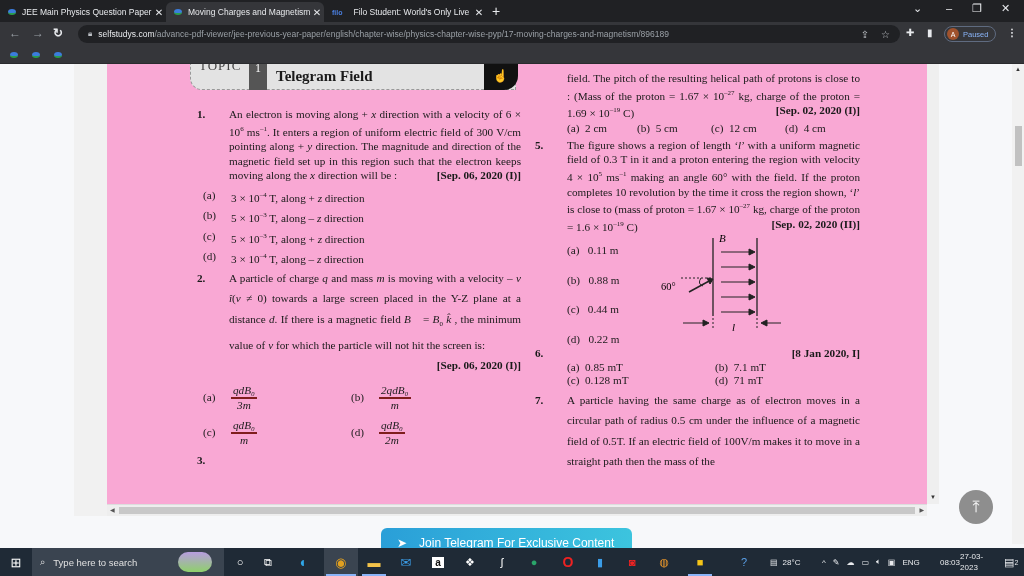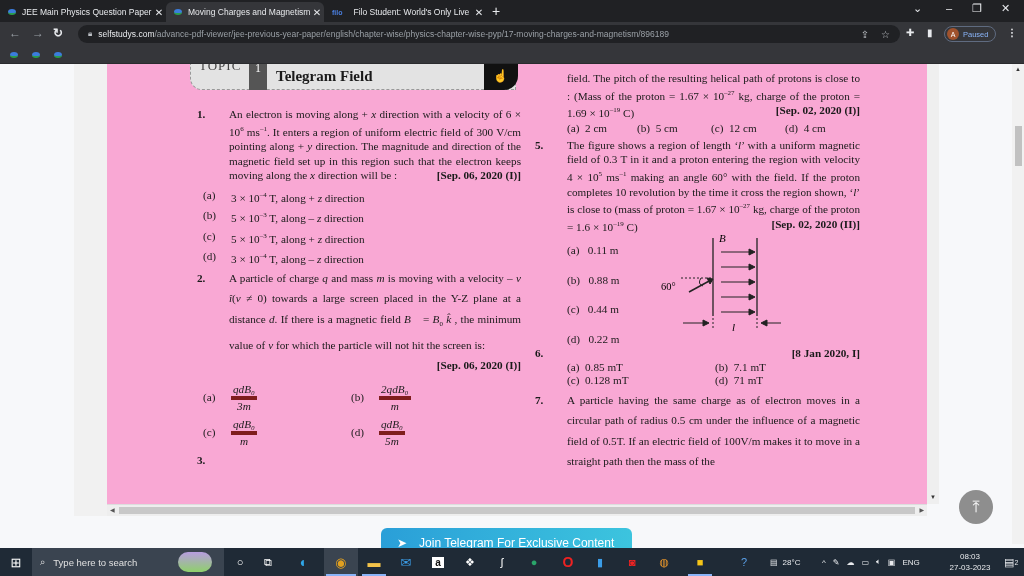--- a/index.html
+++ b/index.html
@@ -53,21 +53,21 @@
 .src{font-weight:bold;float:right}
 .opt{position:relative;padding-left:28px;height:20.5px;line-height:20.5px}
 .optl{position:absolute;left:0}
 .row{display:flex}
 .topic{position:absolute;left:83px;top:0px;width:326px;height:26px;background:#e3e3e3;border:1px dashed #999;border-top:none;border-radius:0 0 0 12px}
 .topic .tword{position:absolute;left:8px;top:-6px;font-size:13px;color:#444;letter-spacing:1px}
 .topic .num{position:absolute;left:58px;top:0;width:18px;height:26px;background:#555;color:#fff;font-size:12px;text-align:center;line-height:8px}
 .topic .title{position:absolute;left:85px;top:4px;font-weight:bold;font-size:15px}
 .topic .badge{position:absolute;right:-3px;top:0;width:34px;height:26px;background:#111;border-radius:0 0 14px 0;color:#fff;font-size:12px;text-align:center;line-height:24px}
 .frac{display:inline-block;vertical-align:middle;text-align:center;font-style:italic;line-height:13px}
-.frac .n{border-bottom:4px solid #7f1d1d;padding:0 2px;display:block}
+.frac .n{border-bottom:2px solid #7f1d1d;padding:0 2px;display:block}
 .frac .d{display:block}
 sup{font-size:7px;vertical-align:5px}
 sub{font-size:7px}
 i{font-style:italic}
 </style>
 </head>
 <body>
 
 <div class="tabbar">
   <div class="tab" style="left:0;width:166px">
@@ -172,21 +172,21 @@
             <span style="width:28px">(c)</span>
             <span class="frac">
                 <span class="n">qdB₀</span>
                 <span class="d">m</span>
               </span>
           </div>
           <div style="display:flex;align-items:center">
             <span style="width:28px">(d)</span>
             <span class="frac">
                 <span class="n">qdB₀</span>
-                <span class="d">5m</span>
+                <span class="d">2m</span>
               </span>
           </div>
         </div>
       </div>
       <div class="q" style="line-height:20.5px">
         <span class="qn">3.</span>
       </div>
     </div>
 
     <div class="col" style="left:428px;top:7px;width:325px">
@@ -320,18 +320,18 @@
   </div>
   <div class="tray" style="left:822px;gap:7px">
     <span>^</span>
     <span>✎</span>
     <span>☁</span>
     <span>▭</span>
     <span>🔈︎</span>
     <span>▣</span>
     <span>ENG</span>
   </div>
-  <div class="tray" style="left:940px;flex-direction:column;justify-content:center;line-height:11px;width:60px">
+  <div class="tray" style="left:940px;justify-content:center;line-height:11px;width:60px">
     <span>08:03</span>
     <span>27-03-2023</span>
   </div>
   <div class="tray" style="left:1004px;font-size:11px">▤<sub>2</sub></div>
 </div>
 
 </body></html>

